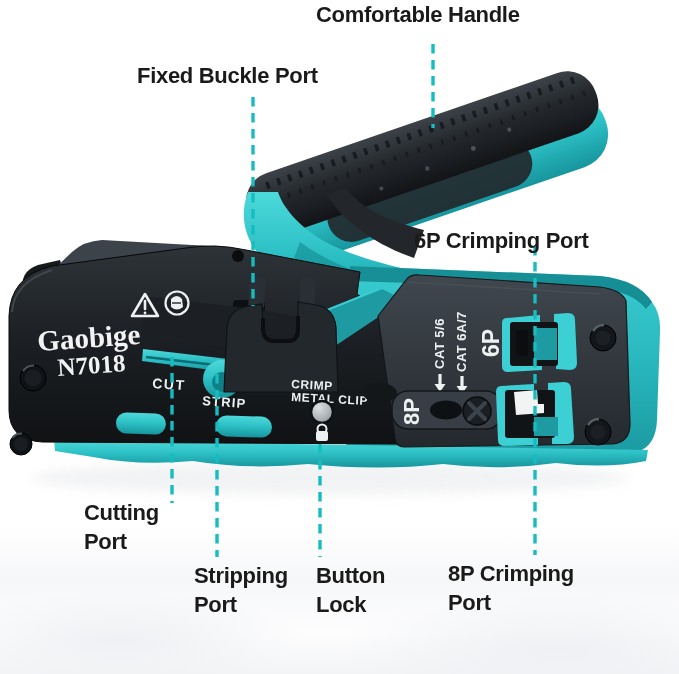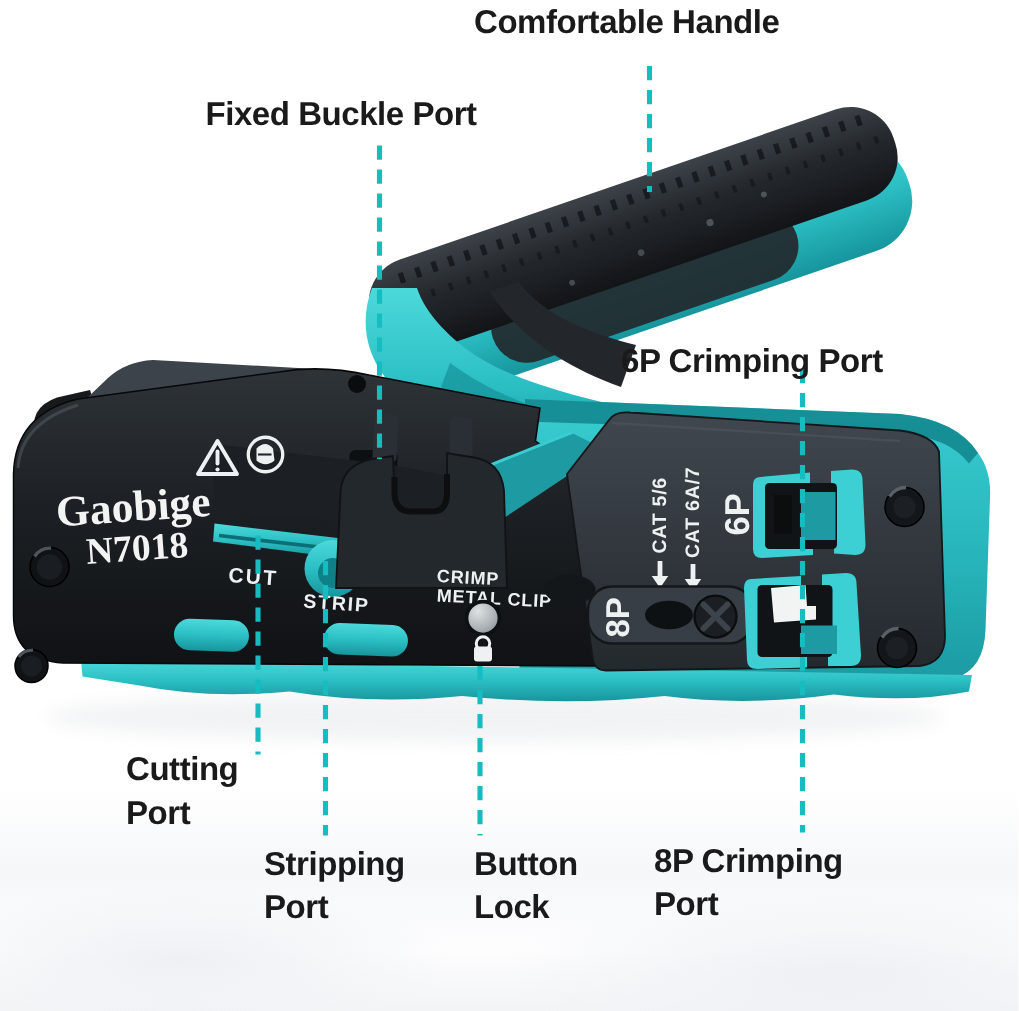--- a/index.html
+++ b/index.html
@@ -210,26 +210,26 @@
   </g>
 </svg>
 
 <div class="lbl" style="left:316px;top:1px;">Comfortable Handle</div>
 <div class="lbl" style="left:137px;top:62px;">Fixed Buckle Port</div>
 <div class="lbl" style="left:414px;top:227px;">6P Crimping Port</div>
 <div class="lbl" style="left:84px;top:499px;">
   <span>Cutting</span>
   <span>Port</span>
 </div>
-<div class="lbl" style="left:176px;top:562px;">
+<div class="lbl" style="left:194px;top:562px;">
   <span>Stripping</span>
   <span>Port</span>
 </div>
 <div class="lbl" style="left:316px;top:562px;">
   <span>Button</span>
   <span>Lock</span>
 </div>
-<div class="lbl" style="left:436px;top:560px;">
+<div class="lbl" style="left:448px;top:560px;">
   <span>8P Crimping</span>
   <span>Port</span>
 </div>
 
 </div>
 
 </body></html>

